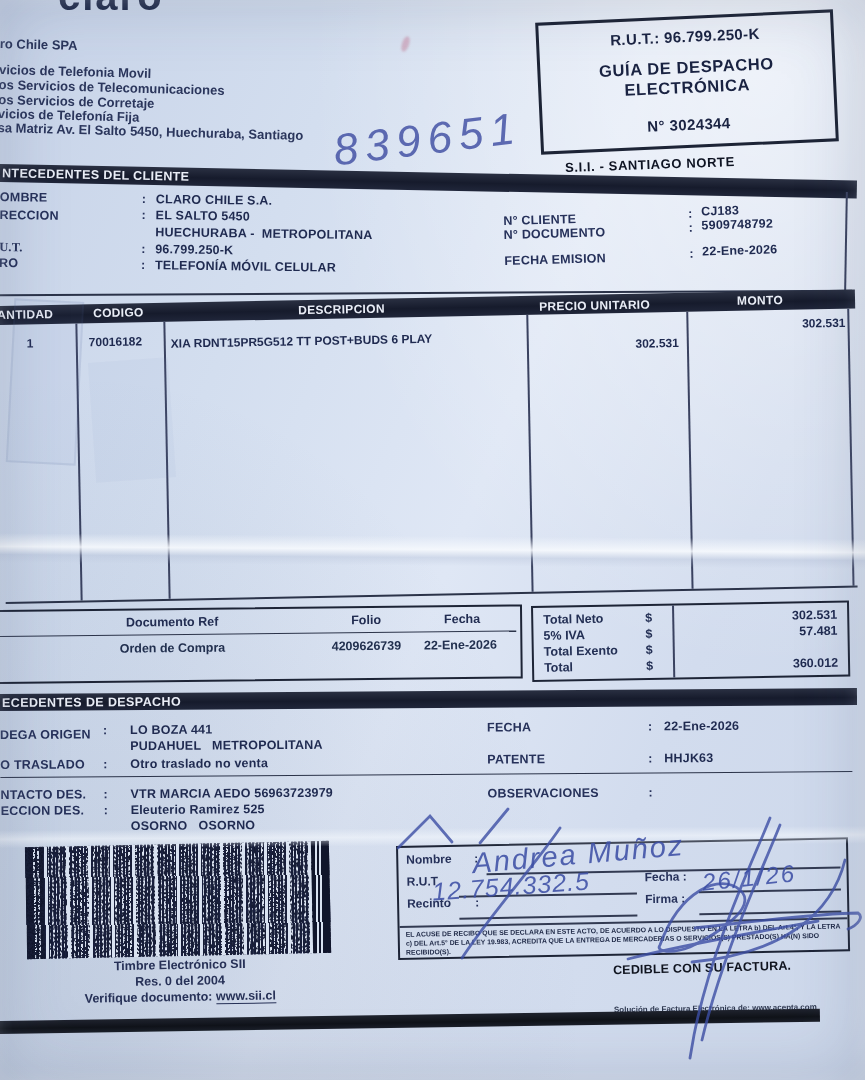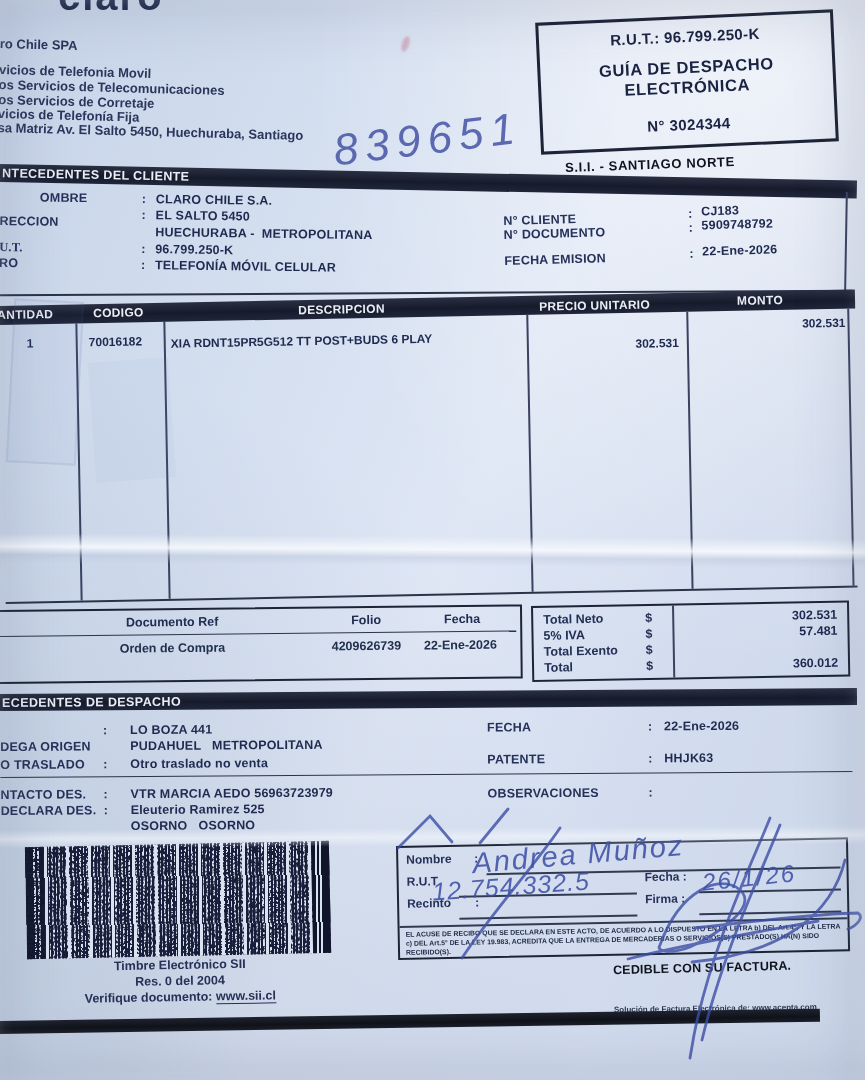--- a/index.html
+++ b/index.html
@@ -80,24 +80,24 @@
 
   <div class="abs" style="left:565px;top:157px;font-size:13px;font-weight:700;color:#0e1322;letter-spacing:.6px;transform:rotate(-2deg);white-space:pre;">S.I.I. - SANTIAGO NORTE</div>
 
   <div class="abs blackbar" style="left:-5px;top:164px;width:862px;height:18px;transform:rotate(1.1deg);transform-origin:0 50%;">
     <span class="bar-title">NTECEDENTES DEL CLIENTE</span>
   </div>
   <div class="abs vline" style="left:845px;top:192px;height:98px;transform:rotate(1deg);"></div>
   <div class="abs hline" style="left:0;top:292px;width:852px;transform:rotate(-0.3deg);"></div>
 
   <div class="abs" style="left:0;top:190px;width:480px;height:90px;transform:rotate(0.8deg);transform-origin:0 0;">
-    <span class="abs lbl" style="left:0;top:0;padding-left:40px;">OMBRE</span>
+    <span class="abs lbl" style="left:0;top:0;">OMBRE</span>
     <span class="abs colon" style="left:142px;top:0;">:</span>
     <span class="abs val" style="left:156px;top:0;">CLARO CHILE S.A.</span>
-    <span class="abs lbl" style="left:0;top:24px;">RECCION</span>
+    <span class="abs lbl" style="left:0;top:18px;">RECCION</span>
     <span class="abs colon" style="left:142px;top:16px;">:</span>
     <span class="abs val" style="left:156px;top:16px;">EL SALTO 5450</span>
     <span class="abs val" style="left:156px;top:33px;">HUECHURABA -  METROPOLITANA</span>
     <span class="abs lbl" style="left:0;top:50px;font-family:Liberation Serif, serif;">U.T.</span>
     <span class="abs colon" style="left:142px;top:50px;">:</span>
     <span class="abs val" style="left:156px;top:50px;">96.799.250-K</span>
     <span class="abs lbl" style="left:0;top:66px;">RO</span>
     <span class="abs colon" style="left:142px;top:66px;">:</span>
     <span class="abs val" style="left:156px;top:66px;">TELEFONÍA MÓVIL CELULAR</span>
   </div>
@@ -164,32 +164,32 @@
     <span class="tot-lbl" style="left:10px;top:53px;">Total</span>
     <span class="tot-lbl" style="left:112px;top:53px;">$</span>
     <span class="tot-val" style="left:164px;top:53px;">360.012</span>
   </div>
 
   <div class="abs blackbar" style="left:-5px;top:694px;width:862px;height:17px;transform:rotate(-0.4deg);transform-origin:0 50%;">
     <span class="bar-title">ECEDENTES DE DESPACHO</span>
   </div>
 
   <div class="abs" style="left:0;top:724px;width:865px;height:110px;transform:rotate(-0.4deg);transform-origin:0 0;">
-    <span class="abs lbl" style="left:0;top:16px;">DEGA ORIGEN</span>
+    <span class="abs lbl" style="left:0;top:4px;">DEGA ORIGEN</span>
     <span class="abs colon" style="left:103px;top:0;">:</span>
     <span class="abs val" style="left:130px;top:0;">LO BOZA 441</span>
     <span class="abs val" style="left:130px;top:16px;">PUDAHUEL   METROPOLITANA</span>
     <span class="abs lbl" style="left:0;top:34px;">O TRASLADO</span>
     <span class="abs colon" style="left:103px;top:34px;">:</span>
     <span class="abs val" style="left:130px;top:34px;">Otro traslado no venta</span>
     <div class="abs hline" style="left:0;top:53px;width:852px;height:1.2px;"></div>
     <span class="abs lbl" style="left:0;top:64px;">NTACTO DES.</span>
     <span class="abs colon" style="left:103px;top:64px;">:</span>
     <span class="abs val" style="left:130px;top:64px;">VTR MARCIA AEDO 56963723979</span>
-    <span class="abs lbl" style="left:0;top:80px;">DECLARA DES.</span>
+    <span class="abs lbl" style="left:0;top:80px;">ECCION DES.</span>
     <span class="abs colon" style="left:103px;top:80px;">:</span>
     <span class="abs val" style="left:130px;top:80px;">Eleuterio Ramirez 525</span>
     <span class="abs val" style="left:130px;top:96px;">OSORNO   OSORNO</span>
 
     <span class="abs lbl" style="left:487px;top:0;">FECHA</span>
     <span class="abs colon" style="left:648px;top:0;">:</span>
     <span class="abs val" style="left:664px;top:0;">22-Ene-2026</span>
     <span class="abs lbl" style="left:487px;top:32px;">PATENTE</span>
     <span class="abs colon" style="left:648px;top:32px;">:</span>
     <span class="abs val" style="left:664px;top:32px;">HHJK63</span>

